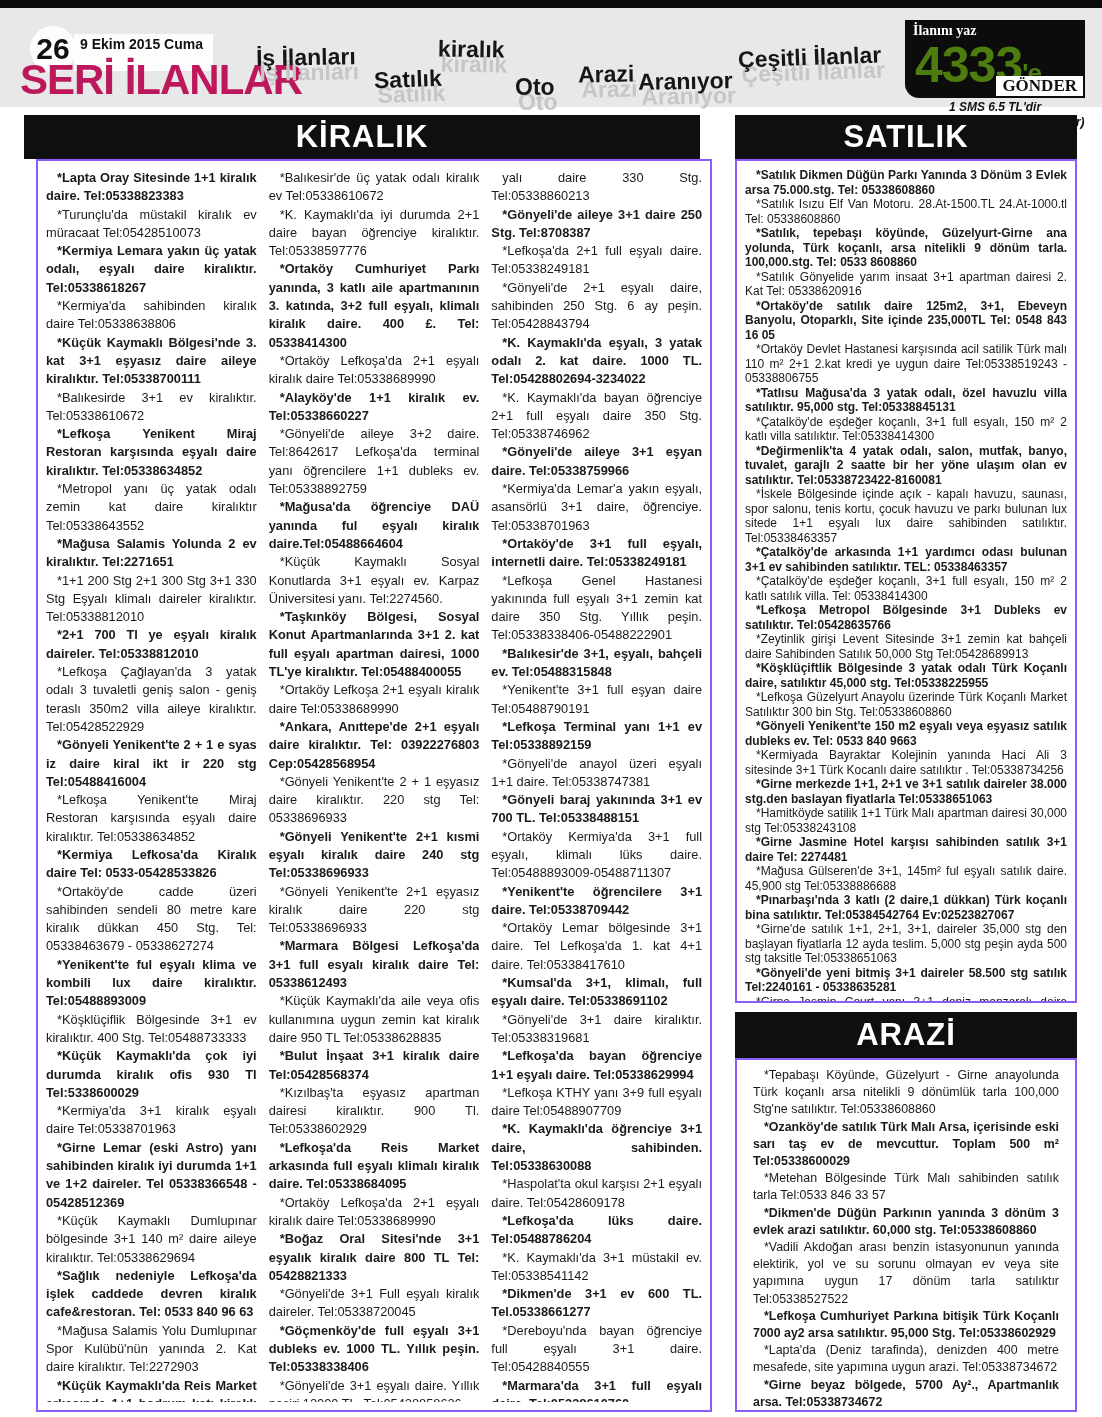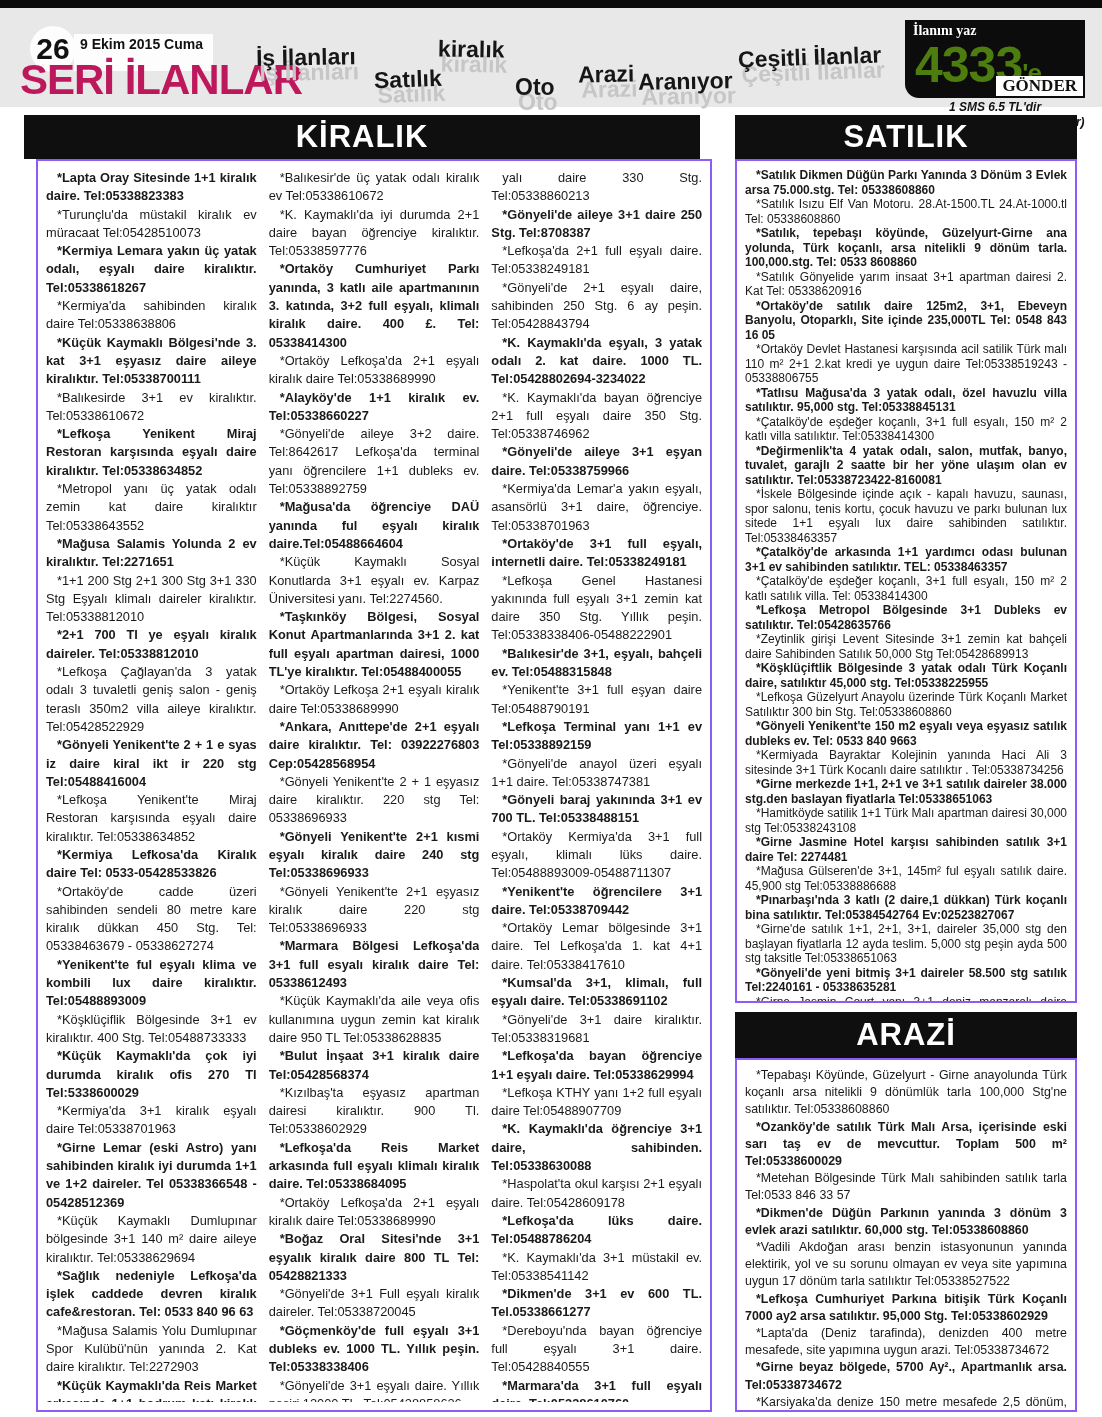--- a/index.html
+++ b/index.html
@@ -33,21 +33,21 @@
   .sec-header .t { display:block; font-size:31px; line-height:44px; }
   .kiralik-header { left:24px; top:115px; width:676px; height:44px; }
   .satilik-header { left:735px; top:115px; width:342px; height:44px; }
   .arazi-header   { left:735px; top:1012px; width:342px; height:46px; }
   .arazi-header .t { line-height:46px; }
   .sec-body { position:absolute; background:#fff; border:2px solid #8b5cf6; overflow:hidden; }
   .kiralik-body { left:36px; top:159px; width:676px; height:1253px; padding:8px 8px; display:flex; }
   .kiralik-col { width:212px; overflow:hidden; }
   .kiralik-col + .kiralik-col { margin-left:12px; }
   .satilik-body { left:735px; top:159px; width:342px; height:844px; padding:7px 8px; }
-  .arazi-body   { left:735px; top:1058px; width:342px; height:354px; padding:7px 8px; }
+  .arazi-body   { left:735px; top:1058px; width:342px; height:354px; padding:7px 16px; }
   .ad { text-align:justify; text-indent:11px; letter-spacing:0; }
   .kiralik-col .ad { font-size:12.8px; line-height:18.3px; }
   .satilik-body .ad { font-size:12px; line-height:14.5px; }
   .arazi-body .ad { font-size:12.4px; line-height:17.2px; }
   .ad.bold { font-weight:700; }
 </style>
 </head>
 <body>
 
 <div class="page">
@@ -96,21 +96,21 @@
         <p class="ad bold">*Mağusa Salamis Yolunda 2 ev kiralıktır. Tel:2271651</p>
         <p class="ad">*1+1 200 Stg 2+1 300 Stg 3+1 330 Stg Eşyalı klimalı daireler kiralıktır. Tel:05338812010</p>
         <p class="ad bold">*2+1 700 Tl ye eşyalı kiralık daireler. Tel:05338812010</p>
         <p class="ad">*Lefkoşa  Çağlayan'da 3 yatak odalı 3 tuvaletli geniş salon - geniş teraslı 350m2 villa aileye kiralıktır. Tel:05428522929</p>
         <p class="ad bold">*Gönyeli Yenikent'te 2 + 1 e syas iz daire kiral ikt ir 220 stg Tel:05488416004</p>
         <p class="ad">*Lefkoşa Yenikent'te Miraj Restoran karşısında eşyalı daire kiralıktır. Tel:05338634852</p>
         <p class="ad bold">*Kermiya Lefkosa'da  Kiralık daire Tel: 0533-05428533826</p>
         <p class="ad">*Ortaköy'de cadde üzeri sahibinden sendeli 80 metre kare kiralık dükkan 450 Stg. Tel: 05338463679 - 05338627274</p>
         <p class="ad bold">*Yenikent'te ful eşyalı klima ve kombili lux daire kiralıktır. Tel:05488893009</p>
         <p class="ad">*Köşklüçiflik Bölgesinde 3+1 ev kiralıktır. 400 Stg. Tel:05488733333</p>
-        <p class="ad bold">*Küçük Kaymaklı'da çok iyi durumda kiralık ofis 270 Tl Tel:5338600029</p>
+        <p class="ad bold">*Küçük Kaymaklı'da çok iyi durumda kiralık ofis 930 Tl Tel:5338600029</p>
         <p class="ad">*Kermiya'da 3+1 kiralık eşyalı daire Tel:05338701963</p>
         <p class="ad bold">*Girne Lemar (eski Astro) yanı sahibinden kiralık iyi durumda 1+1 ve 1+2 daireler. Tel 05338366548 - 05428512369</p>
         <p class="ad">*Küçük Kaymaklı Dumlupınar bölgesinde 3+1 140 m² daire aileye kiralıktır. Tel:05338629694</p>
         <p class="ad bold">*Sağlık nedeniyle Lefkoşa'da işlek caddede devren kiralık cafe&amp;restoran. Tel: 0533 840 96 63</p>
         <p class="ad">*Mağusa Salamis Yolu Dumlupınar Spor Kulübü'nün yanında 2. Kat daire kiralıktır. Tel:2272903</p>
         <p class="ad bold">*Küçük Kaymaklı'da Reis Market arkasında 1+1 bodrum katı kiralık eşyasız daire Tel:05338258848</p>
       </div>
     <div class="kiralik-col">
         <p class="ad">*Balıkesir'de üç yatak odalı kiralık ev Tel:05338610672</p>
         <p class="ad">*K. Kaymaklı'da iyi durumda 2+1 daire bayan öğrenciye kiralıktır. Tel:05338597776</p>
@@ -152,21 +152,21 @@
         <p class="ad">*Yenikent'te 3+1 full eşyan daire Tel:05488790191</p>
         <p class="ad bold">*Lefkoşa Terminal yanı 1+1 ev Tel:05338892159</p>
         <p class="ad">*Gönyeli'de anayol üzeri eşyalı 1+1 daire. Tel:05338747381</p>
         <p class="ad bold">*Gönyeli baraj yakınında 3+1 ev 700 TL. Tel:05338488151</p>
         <p class="ad">*Ortaköy Kermiya'da 3+1 full eşyalı, klimalı lüks daire. Tel:05488893009-05488711307</p>
         <p class="ad bold">*Yenikent'te öğrencilere 3+1 daire. Tel:05338709442</p>
         <p class="ad">*Ortaköy Lemar bölgesinde 3+1 daire. Tel Lefkoşa'da 1. kat 4+1 daire. Tel:05338417610</p>
         <p class="ad bold">*Kumsal'da 3+1, klimalı, full eşyalı daire. Tel:05338691102</p>
         <p class="ad">*Gönyeli'de 3+1 daire kiralıktır. Tel:05338319681</p>
         <p class="ad bold">*Lefkoşa'da bayan öğrenciye 1+1 eşyalı daire. Tel:05338629994</p>
-        <p class="ad">*Lefkoşa KTHY yanı 1+2 full eşyalı daire Tel:05488907709</p>
+        <p class="ad">*Lefkoşa KTHY yanı 3+9 full eşyalı daire Tel:05488907709</p>
         <p class="ad bold">*K. Kaymaklı'da öğrenciye 3+1 daire, sahibinden. Tel:05338630088</p>
         <p class="ad">*Haspolat'ta okul karşısı 2+1 eşyalı daire.  Tel:05428609178</p>
         <p class="ad bold">*Lefkoşa'da lüks daire. Tel:05488786204</p>
         <p class="ad">*K. Kaymaklı'da 3+1 müstakil ev.  Tel:05338541142</p>
         <p class="ad bold">*Dikmen'de 3+1 ev 600 TL. Tel.05338661277</p>
         <p class="ad">*Dereboyu'nda bayan öğrenciye full eşyalı 3+1 daire. Tel:05428840555</p>
         <p class="ad bold">*Marmara'da 3+1 full eşyalı daire. Tel:05338610760</p>
       </div>
   </div>
 

